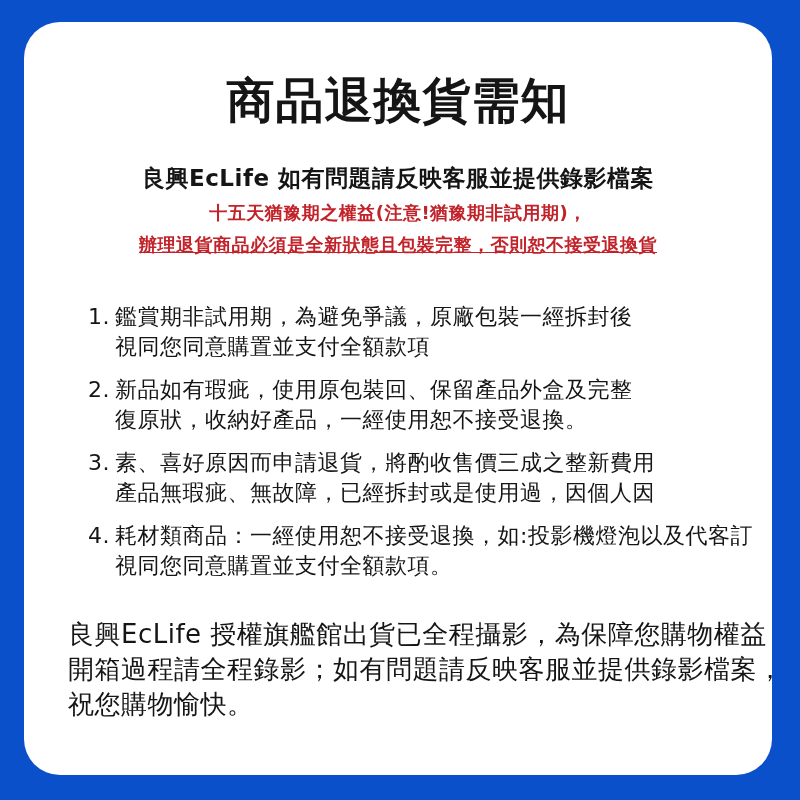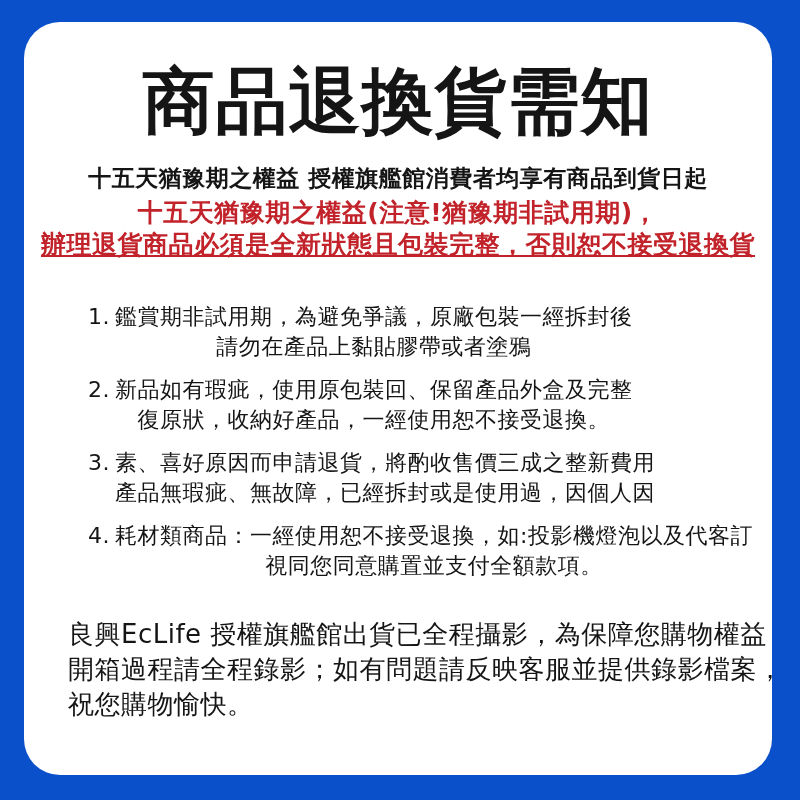--- a/index.html
+++ b/index.html
@@ -18,75 +18,76 @@
   }
   .card{
     position:absolute;left:24px;top:22px;width:748px;height:753px;
     background:var(--card-color);
     border-radius:36px;
     overflow:hidden;
   }
   .title{
     margin:34px 0 0;
     text-align:center;
-    font-size:72px;line-height:90px;
+    font-size:48px;line-height:90px;
     font-weight:900;
     letter-spacing:1px;
+    font-family:Liberation Serif, serif;
   }
   .intro-black{
     margin:18px 0 0;
     text-align:center;
     font-size:23px;line-height:29px;
     font-weight:700;
     letter-spacing:0.5px;
   }
   .intro-red{
     margin:4px 0 0;
     text-align:center;
-    font-size:25px;line-height:31px;
+    font-size:18px;line-height:31px;
     font-weight:800;
     color:var(--warning-color);
     letter-spacing:0.5px;
   }
   .intro-red.second{margin-top:1px;text-decoration:underline;}
   .rules{
     list-style:none;
     margin:42px 0 0;
     padding:0 0 0 64px;
     font-size:22px;line-height:30px;
     letter-spacing:0.5px;
   }
   .rule{display:flex;margin:0 0 13px;}
   .rule .num{flex:0 0 27px;}
-  .rule .lines .line{display:block;white-space:nowrap;text-align:center;}
+  .rule .lines .line{display:block;white-space:nowrap;}
   .footer{
     margin:36px 0 0;
     padding:0 20px 0 44px;
     font-size:26px;line-height:35px;
     letter-spacing:0.5px;
   }
   .footer .line{display:block;white-space:nowrap;}
 </style>
 </head>
 <body>
 
 <div class="card">
 
   <h1 class="title">商品退換貨需知</h1>
 
-  <p class="intro-black">十五天猶豫期之權益 授權旗艦館消費者均享有商品到貨日起</p>
+  <p class="intro-black">良興EcLife 如有問題請反映客服並提供錄影檔案</p>
   <p class="intro-red">十五天猶豫期之權益(注意!猶豫期非試用期)，</p>
   <p class="intro-red second">辦理退貨商品必須是全新狀態且包裝完整，否則恕不接受退換貨</p>
 
   <ol class="rules">
     <li class="rule">
       <span class="num">1.</span>
       <span class="lines">
         <span class="line">鑑賞期非試用期，為避免爭議，原廠包裝一經拆封後</span>
-        <span class="line">請勿在產品上黏貼膠帶或者塗鴉</span>
+        <span class="line">視同您同意購置並支付全額款項</span>
       </span>
     </li>
     <li class="rule">
       <span class="num">2.</span>
       <span class="lines">
         <span class="line">新品如有瑕疵，使用原包裝回、保留產品外盒及完整</span>
         <span class="line">復原狀，收納好產品，一經使用恕不接受退換。</span>
       </span>
     </li>
     <li class="rule">

